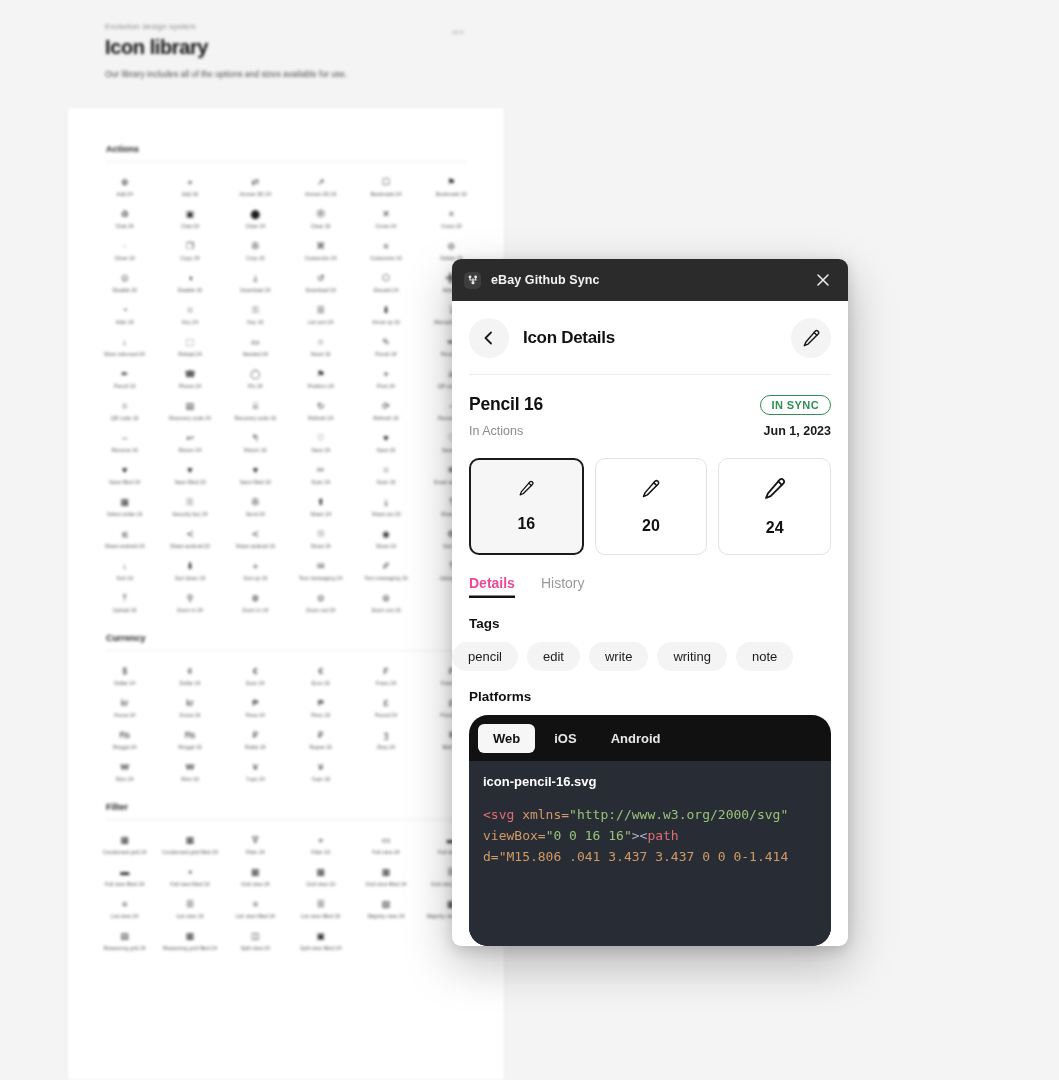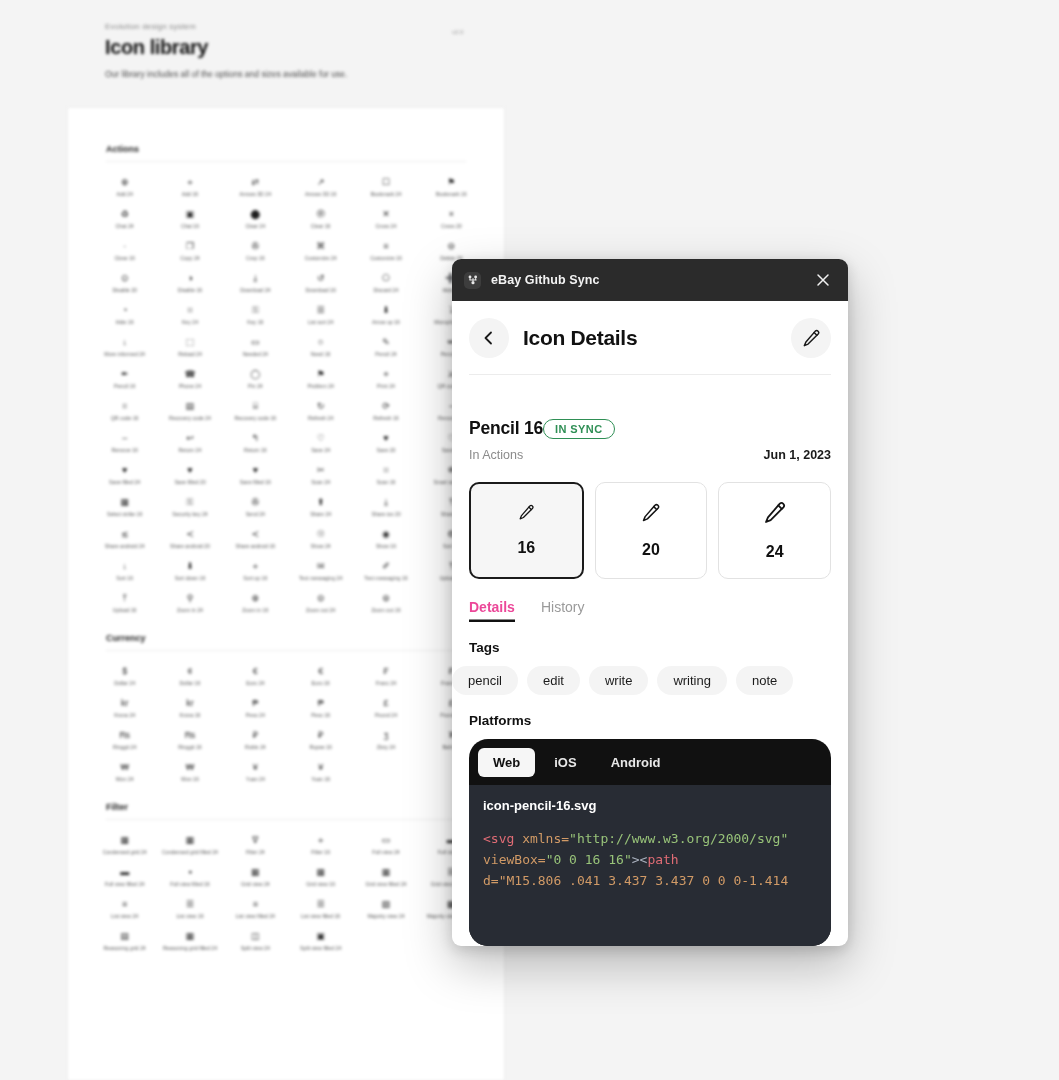--- a/index.html
+++ b/index.html
@@ -77,25 +77,25 @@
   .modal-head {
     display: flex; align-items: center; gap: 14px;
     padding: 17px 17px 16px 17px; flex: 0 0 auto;
   }
   .circ-btn {
     width: 40px; height: 40px; border-radius: 50%;
     background: #f4f4f4;
     display: flex; align-items: center; justify-content: center;
     cursor: pointer; flex: 0 0 auto;
   }
-  .head-title { font-size: 21px; font-weight: 700; color: #111; flex: 1 1 auto; letter-spacing: -.3px; }
+  .head-title { font-size: 17px; font-weight: 700; color: #111; flex: 1 1 auto; letter-spacing: -.3px; }
   .divider { height: 1px; background: #ececec; margin: 0 17px; flex: 0 0 auto; }
 
   .meta { padding: 19px 17px 0 17px; flex: 0 0 auto; }
-  .meta-row { display: flex; align-items: center; justify-content: flex-start; margin-top: 24px; }
+  .meta-row { display: flex; align-items: center; justify-content: space-between; }
   .icon-name { font-size: 17.5px; font-weight: 700; color: #111; letter-spacing: -.2px; }
   .badge {
     border: 1.4px solid #2f8f55; color: #2f8f55;
     border-radius: 13px; padding: 3px 11px;
     font-size: 11px; font-weight: 700; letter-spacing: .4px;
   }
   .meta-row2 { display: flex; align-items: center; justify-content: space-between; margin-top: 9px; }
   .in-group { font-size: 12.5px; color: #8b8b8b; }
   .date { font-size: 12.5px; color: #1a1a1a; font-weight: 700; }
 

